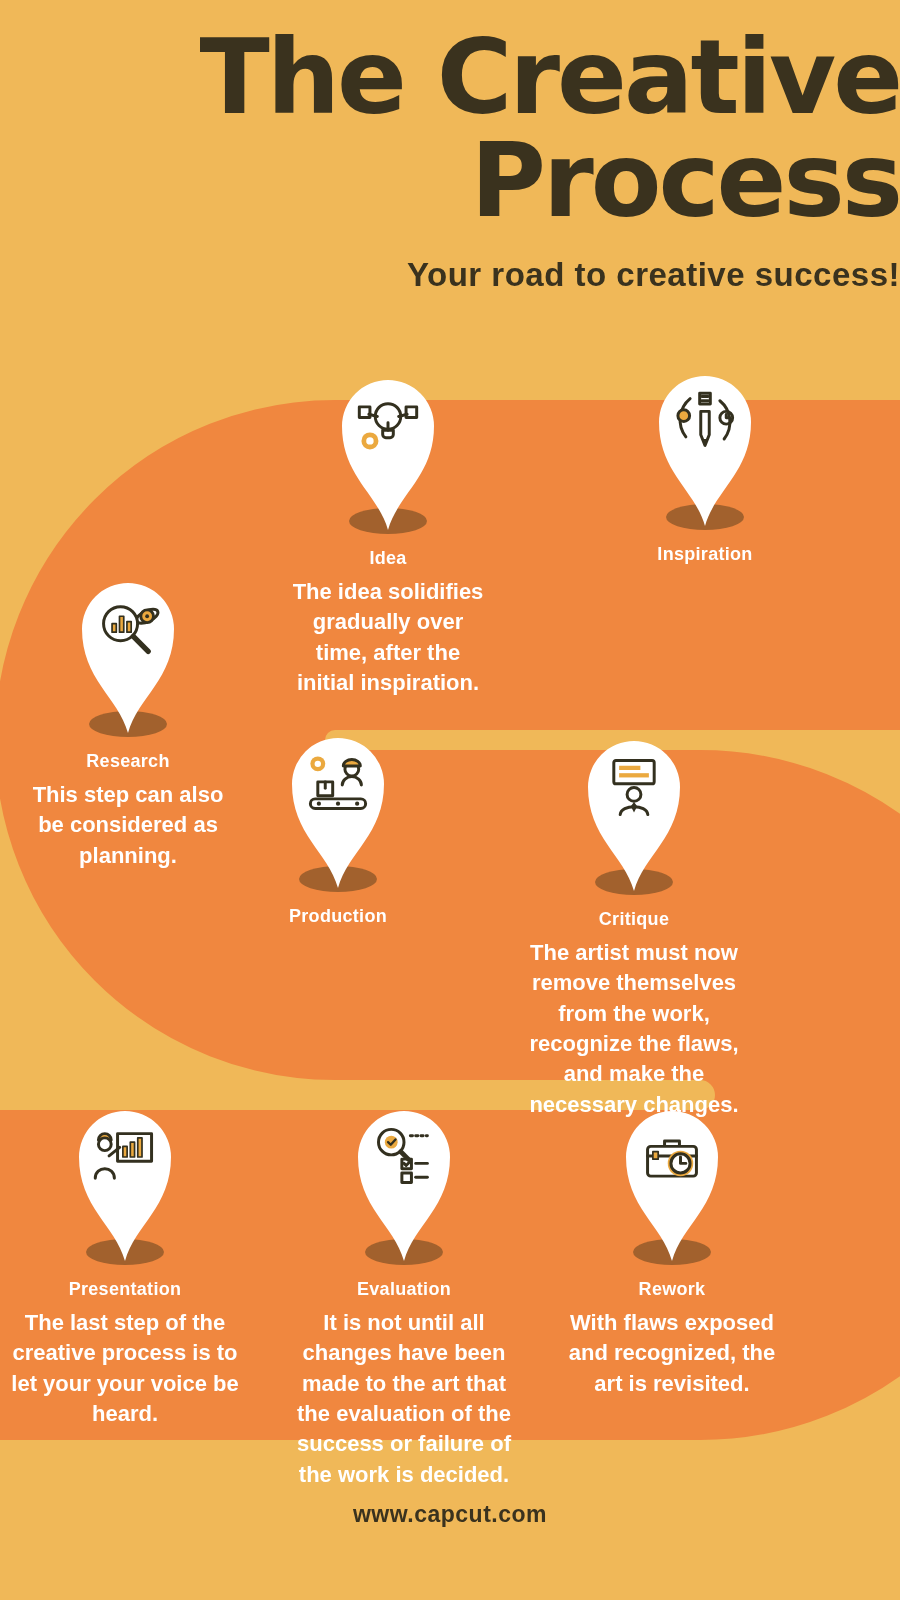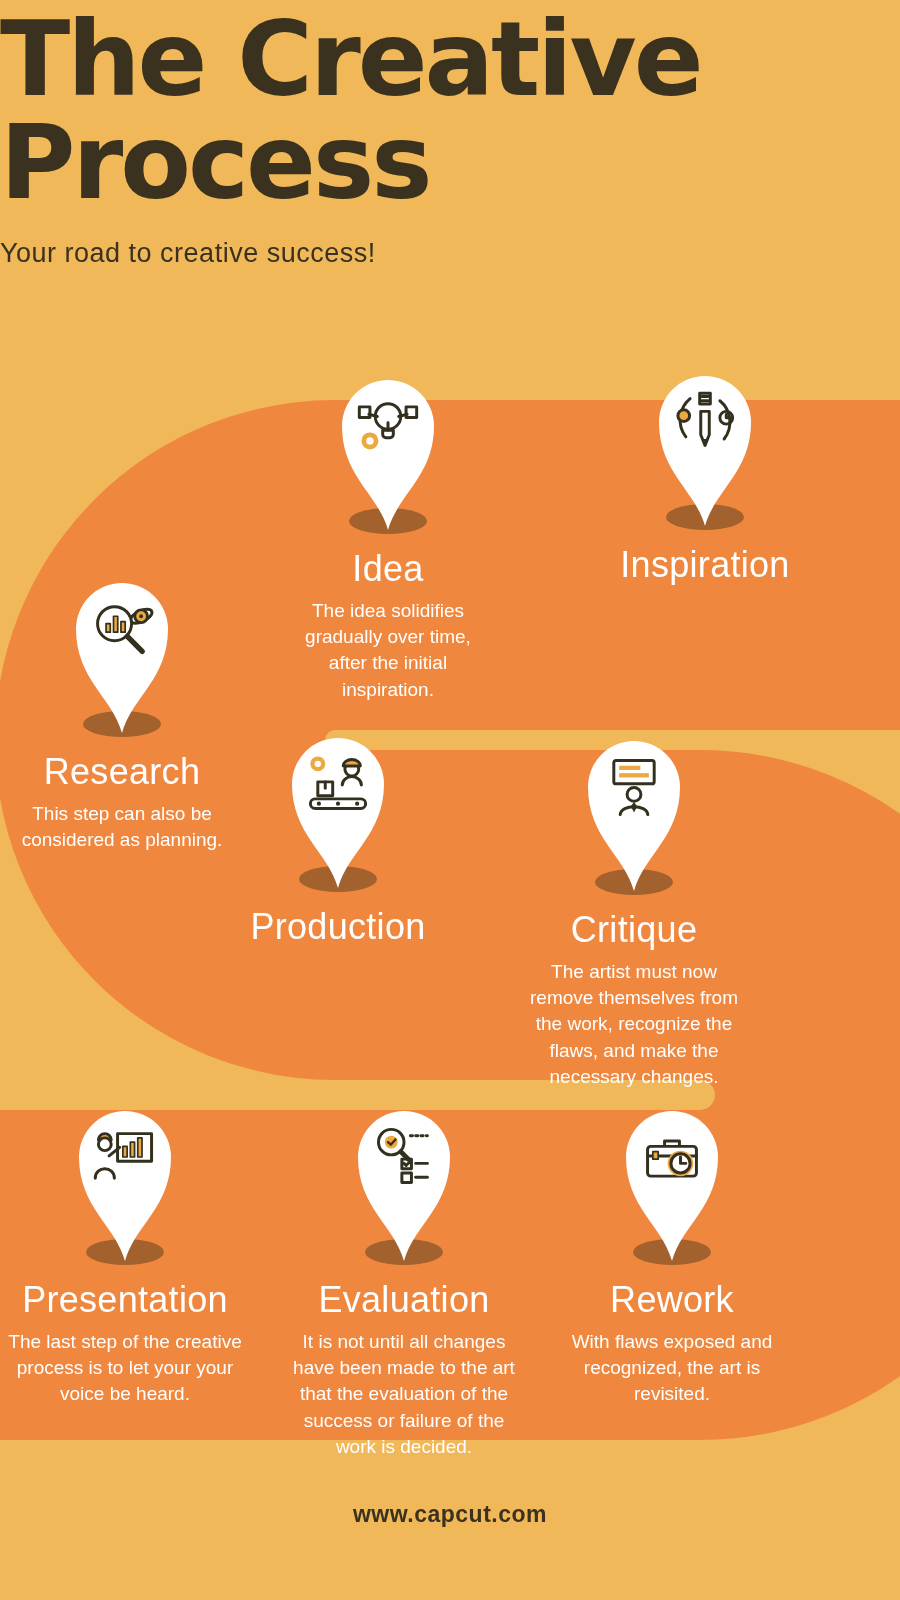--- a/index.html
+++ b/index.html
@@ -5,35 +5,35 @@
   html,body{margin:0;padding:0;}
   .canvas{
     position:relative;
     width:900px;height:1600px;
     background:var(--background,#F0B858);
     overflow:hidden;
     font-family:"Liberation Sans","DejaVu Sans",sans-serif;
   }
   .road{position:absolute;left:0;top:0;width:900px;height:1600px;}
 
-  header{position:relative;text-align:left;padding-top:8px;z-index:2;}
+  header{position:relative;text-align:right;padding-top:26px;z-index:2;}
   h1{
     margin:0;
     font-family:"DejaVu Sans",sans-serif;
     font-weight:800;
     font-size:103px;
     line-height:1.0;
     letter-spacing:-3px;
     color:var(--title,#3A321E);
   }
   h1 span{display:block;}
   .subtitle{
     margin:24px 0 0;
-    font-weight:400;
-    font-size:27px;
+    font-weight:700;
+    font-size:33px;
     letter-spacing:.5px;
     color:var(--title,#3A321E);
   }
 
   .station{
     position:absolute;
     width:240px;
     display:flex;flex-direction:column;align-items:center;
     text-align:center;color:var(--text,#FFFFFF);
     z-index:3;
@@ -42,31 +42,31 @@
   .pin-shadow{
     position:absolute;left:50%;transform:translateX(-50%);
     bottom:0;width:78px;height:26px;border-radius:50%;
     background:var(--shadow,#A2612D);
   }
   .pin{position:absolute;top:0;left:0;}
   .icon{position:absolute;top:20px;left:22px;width:68px;height:68px;}
 
   .station h3{
     margin:14px 0 0;
-    font-size:36px;font-weight:400;letter-spacing:.3px;
+    font-size:18px;font-weight:700;letter-spacing:.3px;
     color:var(--text,#FFFFFF);
   }
   .station p{
     margin:8px 0 0;
-    font-size:19px;line-height:1.38;font-weight:400;
+    font-size:22px;line-height:1.38;font-weight:700;
   }
 
   #st-idea{left:268px;top:372px;}          #st-idea p{width:195px;}
   #st-inspiration{left:585px;top:368px;}   #st-inspiration p{width:215px;}
-  #st-research{left:2px;top:575px;}        #st-research p{width:205px;}
+  #st-research{left:8px;top:575px;}        #st-research p{width:205px;}
   #st-production{left:218px;top:730px;}    #st-production p{width:215px;}
   #st-critique{left:514px;top:733px;}      #st-critique p{width:232px;}
   #st-presentation{left:0px;top:1103px;width:250px;} #st-presentation p{width:238px;}
   #st-evaluation{left:279px;top:1103px;width:250px;} #st-evaluation p{width:242px;}
   #st-rework{left:552px;top:1103px;}       #st-rework p{width:215px;}
 
   footer{
     position:absolute;left:0;bottom:72px;width:100%;
     text-align:center;font-size:23px;font-weight:800;letter-spacing:.5px;
     color:var(--title,#3A321E);z-index:2;margin-top:24px;

